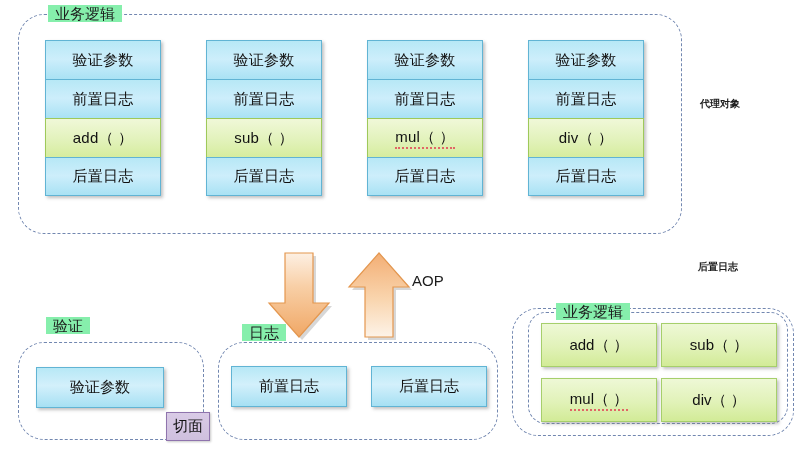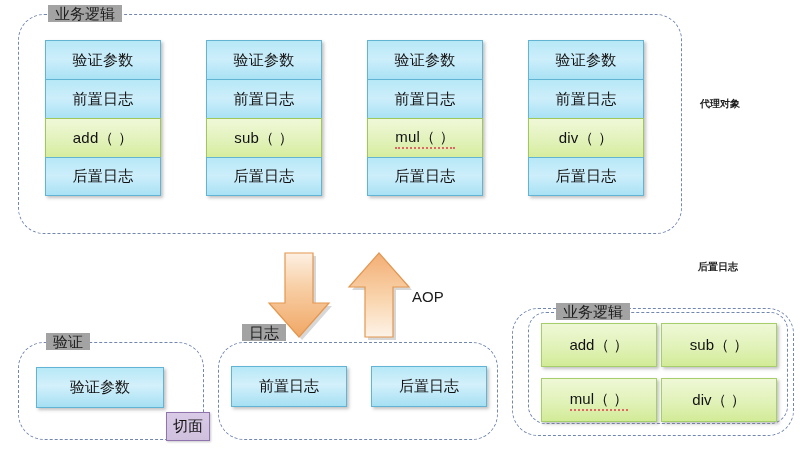--- a/index.html
+++ b/index.html
@@ -21,21 +21,21 @@
   
   .group {
     position: absolute;
     border: 1px dashed #7287b0;
     border-radius: 26px;
     box-sizing: border-box;
     background: transparent;
   }
   .group-label {
     position: absolute;
-    background: #a3a3a3;
+    background: #86efac;
     padding: 0 7px;
     font-size: 15px;
     color: #1c1c1c;
     white-space: nowrap;
     line-height: 17px;
   }
   .plain-label {
     position: absolute;
     font-size: 10px;
     color: #1c1c1c;
@@ -156,21 +156,21 @@
   </div>
 
   <div class="stack" style="left:528px; top:40px;">
     <div class="cell blue">验证参数</div>
     <div class="cell blue">前置日志</div>
     <div class="cell green">div（ ）</div>
     <div class="cell blue">后置日志</div>
   </div>
 
 
-  <div class="caption-label" style="left:412px; top:288px;">AOP</div>
+  <div class="caption-label" style="left:412px; top:272px;">AOP</div>
 
   <svg class="arrow" style="left:265px; top:252px;" width="68" height="90" viewBox="0 0 68 90">
     <defs>
       <linearGradient id="gdown" x1="0" y1="0" x2="0" y2="1">
         <stop offset="0%" stop-color="#fdf0e3"></stop>
         <stop offset="40%" stop-color="#f8cfa6"></stop>
         <stop offset="100%" stop-color="#f0a765"></stop>
       </linearGradient>
     </defs>
     <g transform="translate(2,1)">
@@ -187,21 +187,21 @@
         <stop offset="100%" stop-color="#fdf3e8"></stop>
       </linearGradient>
     </defs>
     <g transform="translate(2,1)">
       <polygon points="32,0 62,34 46,34 46,84 18,84 18,34 2,34" fill="rgba(140,140,140,0.35)" transform="translate(3,3)"></polygon>
       <polygon points="32,0 62,34 46,34 46,84 18,84 18,34 2,34" fill="url(#gup)" stroke="#e4974f" stroke-width="1.2"></polygon>
     </g>
   </svg>
 
   <div class="group" style="left:18px; top:342px; width:186px; height:98px;"></div>
-  <div class="group-label" style="left:46px; top:333px;">验证</div>
+  <div class="group-label" style="left:46px; top:317px;">验证</div>
 
   <div class="box blue" style="left:36px; top:367px; width:128px; height:41px;">验证参数</div>
 
   <div class="group" style="left:218px; top:342px; width:280px; height:98px;"></div>
   <div class="group-label" style="left:242px; top:324px;">日志</div>
 
   <div class="box blue" style="left:231px; top:366px; width:116px; height:41px;">前置日志</div>
   <div class="box blue" style="left:371px; top:366px; width:116px; height:41px;">后置日志</div>
 
   <div class="badge" style="left:166px; top:412px; width:44px; height:29px;">切面</div>

